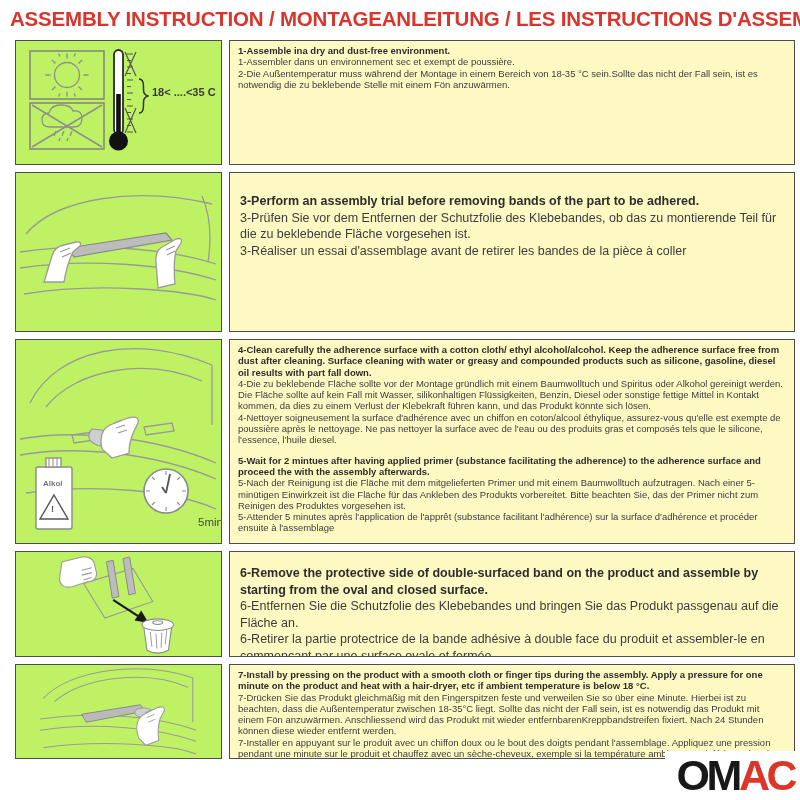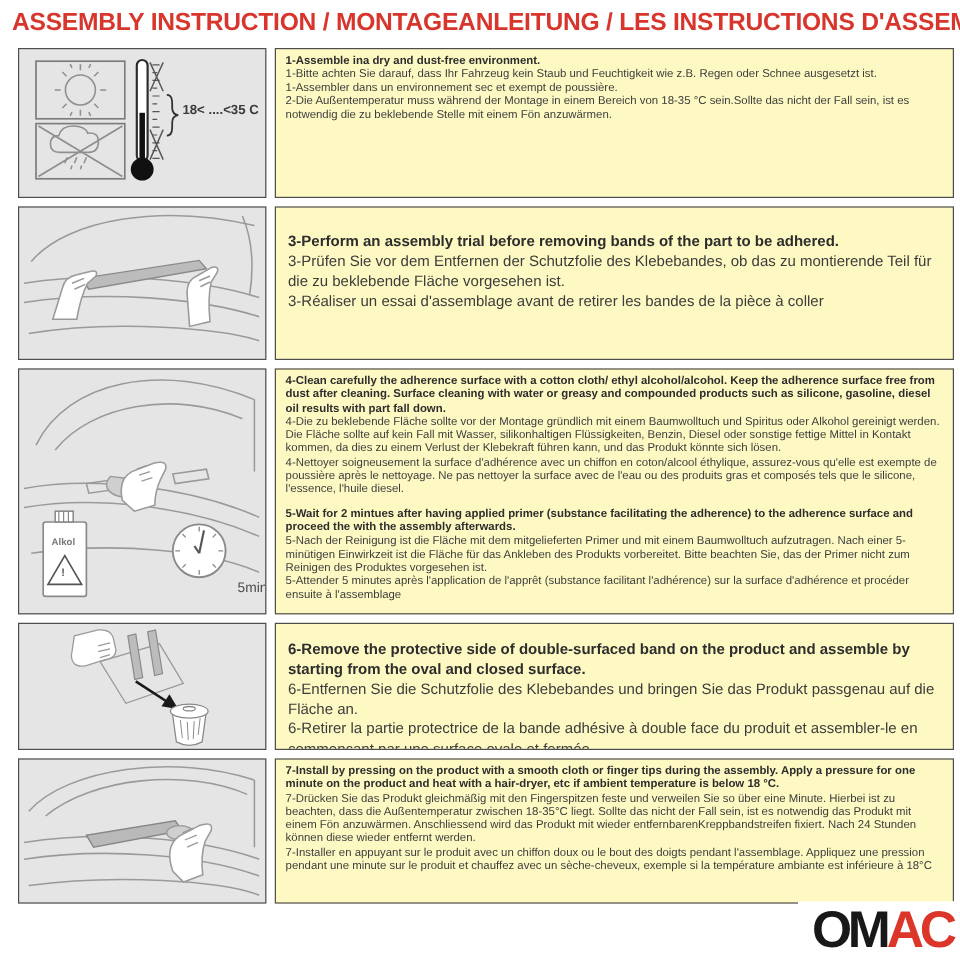--- a/index.html
+++ b/index.html
@@ -1,28 +1,28 @@
 <!DOCTYPE html>
 <html><head>
 <meta charset="utf-8">
 <style>
   html,body{margin:0;padding:0;background:#ffffff;}
   .page{width:800px;height:800px;position:relative;background:#fff;overflow:hidden;
         font-family:"Liberation Sans",sans-serif;color:#3c3c3c;}
   .title{color:#d8362d;text-align:center;font-weight:700;font-size:20.5px;
          margin:7px 10px 9px 10px;letter-spacing:-0.2px;white-space:nowrap;}
   .row{display:flex;gap:7px;margin:0 5px 7px 15px;}
-  .ibox{flex:0 0 205px;width:205px;border:1.5px solid #4d4d4d;position:relative;background:#e5e5e5;overflow:hidden;}
+  .ibox{flex:0 0 205px;width:205px;border:1.5px solid #4d4d4d;position:relative;background:#bef264;overflow:hidden;}
   .tbox{flex:1;border:1.5px solid #4d4d4d;background:#fef9c3;padding:4px 8px 0 8px;overflow:hidden;}
   .tbox p{margin:0;}
   .s{font-size:9.5px;line-height:11.3px;}
   .lg{font-size:12.5px;line-height:16.5px;}
   .b{font-weight:700;color:#2d2d2d;}
   .gap{margin-top:9px !important;}
-  .r1{height:125px}.r2{height:128px}.r3{height:205px}.r4{height:106px}.r5{height:121px}
+  .r1{height:125px}.r2{height:160px}.r3{height:205px}.r4{height:106px}.r5{height:95px}
   .pad-lg1{padding:20px 10px 0 10px;}
   .pad-lg2{padding:13px 10px 0 10px;}
   .ibox svg{position:absolute;left:0;top:0;width:100%;height:100%;}
   .ov{position:absolute;color:#3a3a3a;}
   .thermo-label{left:136px;top:45px;font-size:11px;font-weight:700;}
   .alkol-label{left:27px;top:139px;font-size:8px;font-weight:700;color:#777;}
   .alkol-warn{left:35px;top:164px;font-size:9px;font-weight:700;color:#555;}
   .clock-label{left:136px;top:176px;font-size:11.5px;color:#4a4a4a;margin-left:46px;}
   .logo{position:absolute;right:4px;bottom:3px;background:#fff;padding:3px 2px 0 12px;
         font-weight:700;font-size:43px;line-height:1;letter-spacing:-3.5px;}
@@ -64,21 +64,20 @@
             <path d="M109,66 L120,91 M120,66 L109,91" stroke-width="1.2"></path>
           </g>
           <path d="M123,37 C128,37 127.5,43 127.5,48 C127.5,52 129.5,53.5 132.5,54
                    C129.5,54.5 127.5,56 127.5,60 C127.5,65 128,71 123,71" fill="none" stroke="#333333" stroke-width="1.5"></path>
         </g>
       </svg>
       <span class="ov thermo-label">18&lt; ....&lt;35 C</span>
     </div>
     <div class="tbox s">
       <p class="b">1-Assemble ina dry and dust-free environment.</p>
-      <p>1-Bitte achten Sie darauf, dass Ihr Fahrzeug kein Staub und Feuchtigkeit wie z.B. Regen oder Schnee ausgesetzt ist.</p>
       <p>1-Assembler dans un environnement sec et exempt de poussière.</p>
       <p>2-Die Außentemperatur muss während der Montage in einem Bereich von 18-35 °C  sein.Sollte das nicht der Fall sein, ist es notwendig die zu beklebende Stelle mit einem Fön anzuwärmen.</p>
     </div>
   </div>
 
   <div class="row r2">
     <div class="ibox">
       <svg viewBox="0 0 205 124">
         <g stroke="#9a9a9a" fill="none" stroke-width="1.3">
           <path d="M10,44 C40,8 120,-4 196,14"></path>

